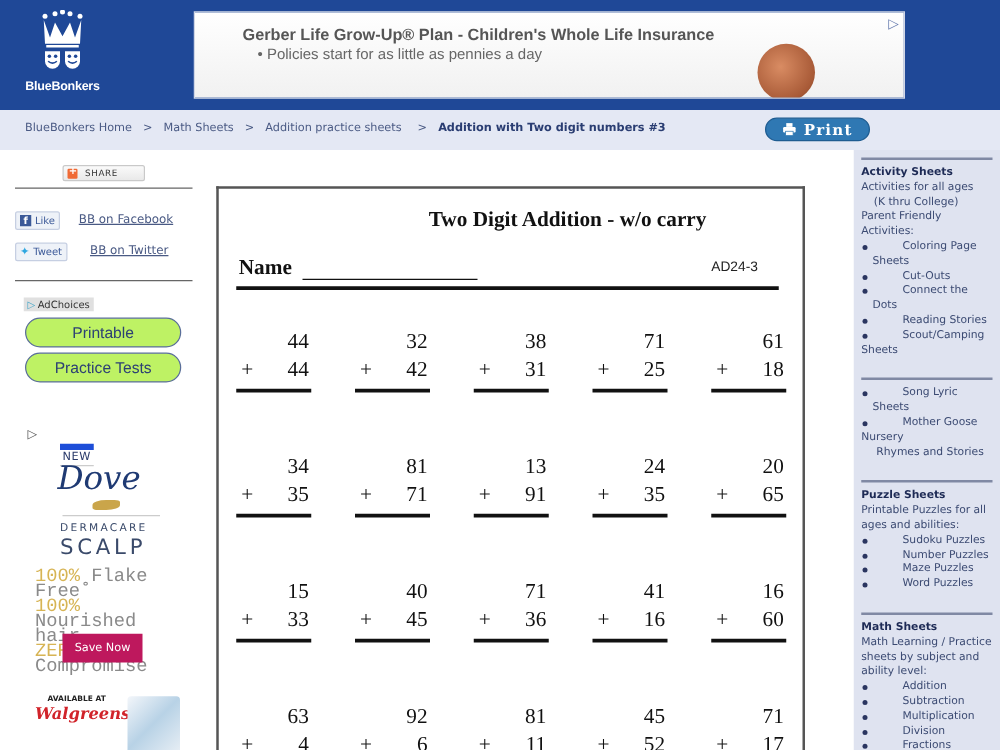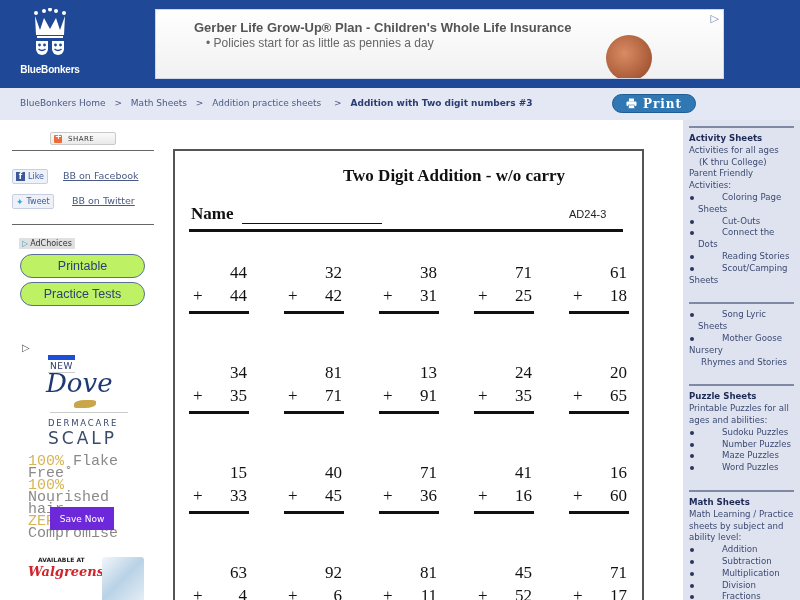--- a/index.html
+++ b/index.html
@@ -36,21 +36,21 @@
   .dove-ad { position: absolute; left: 18px; top: 222px; width: 130px; height: 258px; }
   .dove-ad .tri { position: absolute; left: 4px; top: 0; font-size: 10px; color: #555; }
   .dove-new { position: absolute; left: 30px; top: 13px; font-size: 9px; color: #2a3a6a; letter-spacing: 0.5px; border-top: 5px solid #1d4ed8; border-bottom: 1px solid #ccc; padding: 1px 2px; }
   .dove-brand { position: absolute; left: 28px; top: 26px; font-family: "DejaVu Serif", serif; font-style: italic; font-size: 26px; color: #1f3a73; }
   .dove-bird { position: absolute; left: 56px; top: 58px; width: 22px; height: 8px; background: #caa54a; border-radius: 50% 20% 50% 20%; }
   .dove-line { position: absolute; left: 32px; top: 70px; width: 78px; border-top: 1px solid #ccc; }
   .dove-derma { position: absolute; left: 30px; top: 76px; font-size: 8.5px; letter-spacing: 1.8px; color: #3a4a6a; }
   .dove-scalp { position: absolute; left: 30px; top: 86px; font-size: 17px; letter-spacing: 3px; color: #3a4a6a; }
   .dove-claims { position: absolute; left: 10px; top: 114px; font-size: 15px; line-height: 12px; color: #8a8a8a; font-family: Liberation Mono, monospace; }
   .dove-claims .gold { color: #d7b454; }
-  .dove-save { position: absolute; left: 32px; top: 165px; width: 64px; height: 23px; background: #6d28d9; color: #fff; font-size: 9px; display: flex; align-items: center; justify-content: center; cursor: pointer; }
+  .dove-save { position: absolute; left: 32px; top: 165px; width: 64px; height: 23px; background: #be185d; color: #fff; font-size: 9px; display: flex; align-items: center; justify-content: center; cursor: pointer; }
   .dove-avail { position: absolute; left: 20px; top: 214px; font-size: 6px; color: #222; font-weight: bold; }
   .dove-wal { position: absolute; left: 10px; top: 222px; font-family: "DejaVu Serif", serif; font-style: italic; font-weight: bold; font-size: 13px; color: #d1232a; }
   .dove-bottle { position: absolute; left: 84px; top: 215px; width: 42px; height: 43px; background: linear-gradient(135deg, #f3f6fa, #b8d2e6 50%, #e5edf4); border-radius: 3px 3px 0 0; }
 
   .main { position: absolute; left: 173px; top: 149px; width: 471px; height: 460px; border: 2px solid #555; border-bottom: none; background: #fff; }
   .ws-title { position: absolute; left: 168px; top: 15px; font-family: "Liberation Serif", serif; font-weight: bold; font-size: 17px; color: #111; }
   .ws-name { position: absolute; left: 16px; top: 53px; font-family: "Liberation Serif", serif; font-weight: bold; font-size: 17px; color: #111; }
   .ws-name-line { position: absolute; left: 67px; top: 72px; width: 140px; border-top: 1px solid #111; }
   .ws-code { position: absolute; left: 394px; top: 57px; font-family: "Liberation Sans", sans-serif; font-size: 11px; color: #222; }
   .ws-rule { position: absolute; left: 14px; top: 78px; width: 434px; height: 3px; background: #111; }

